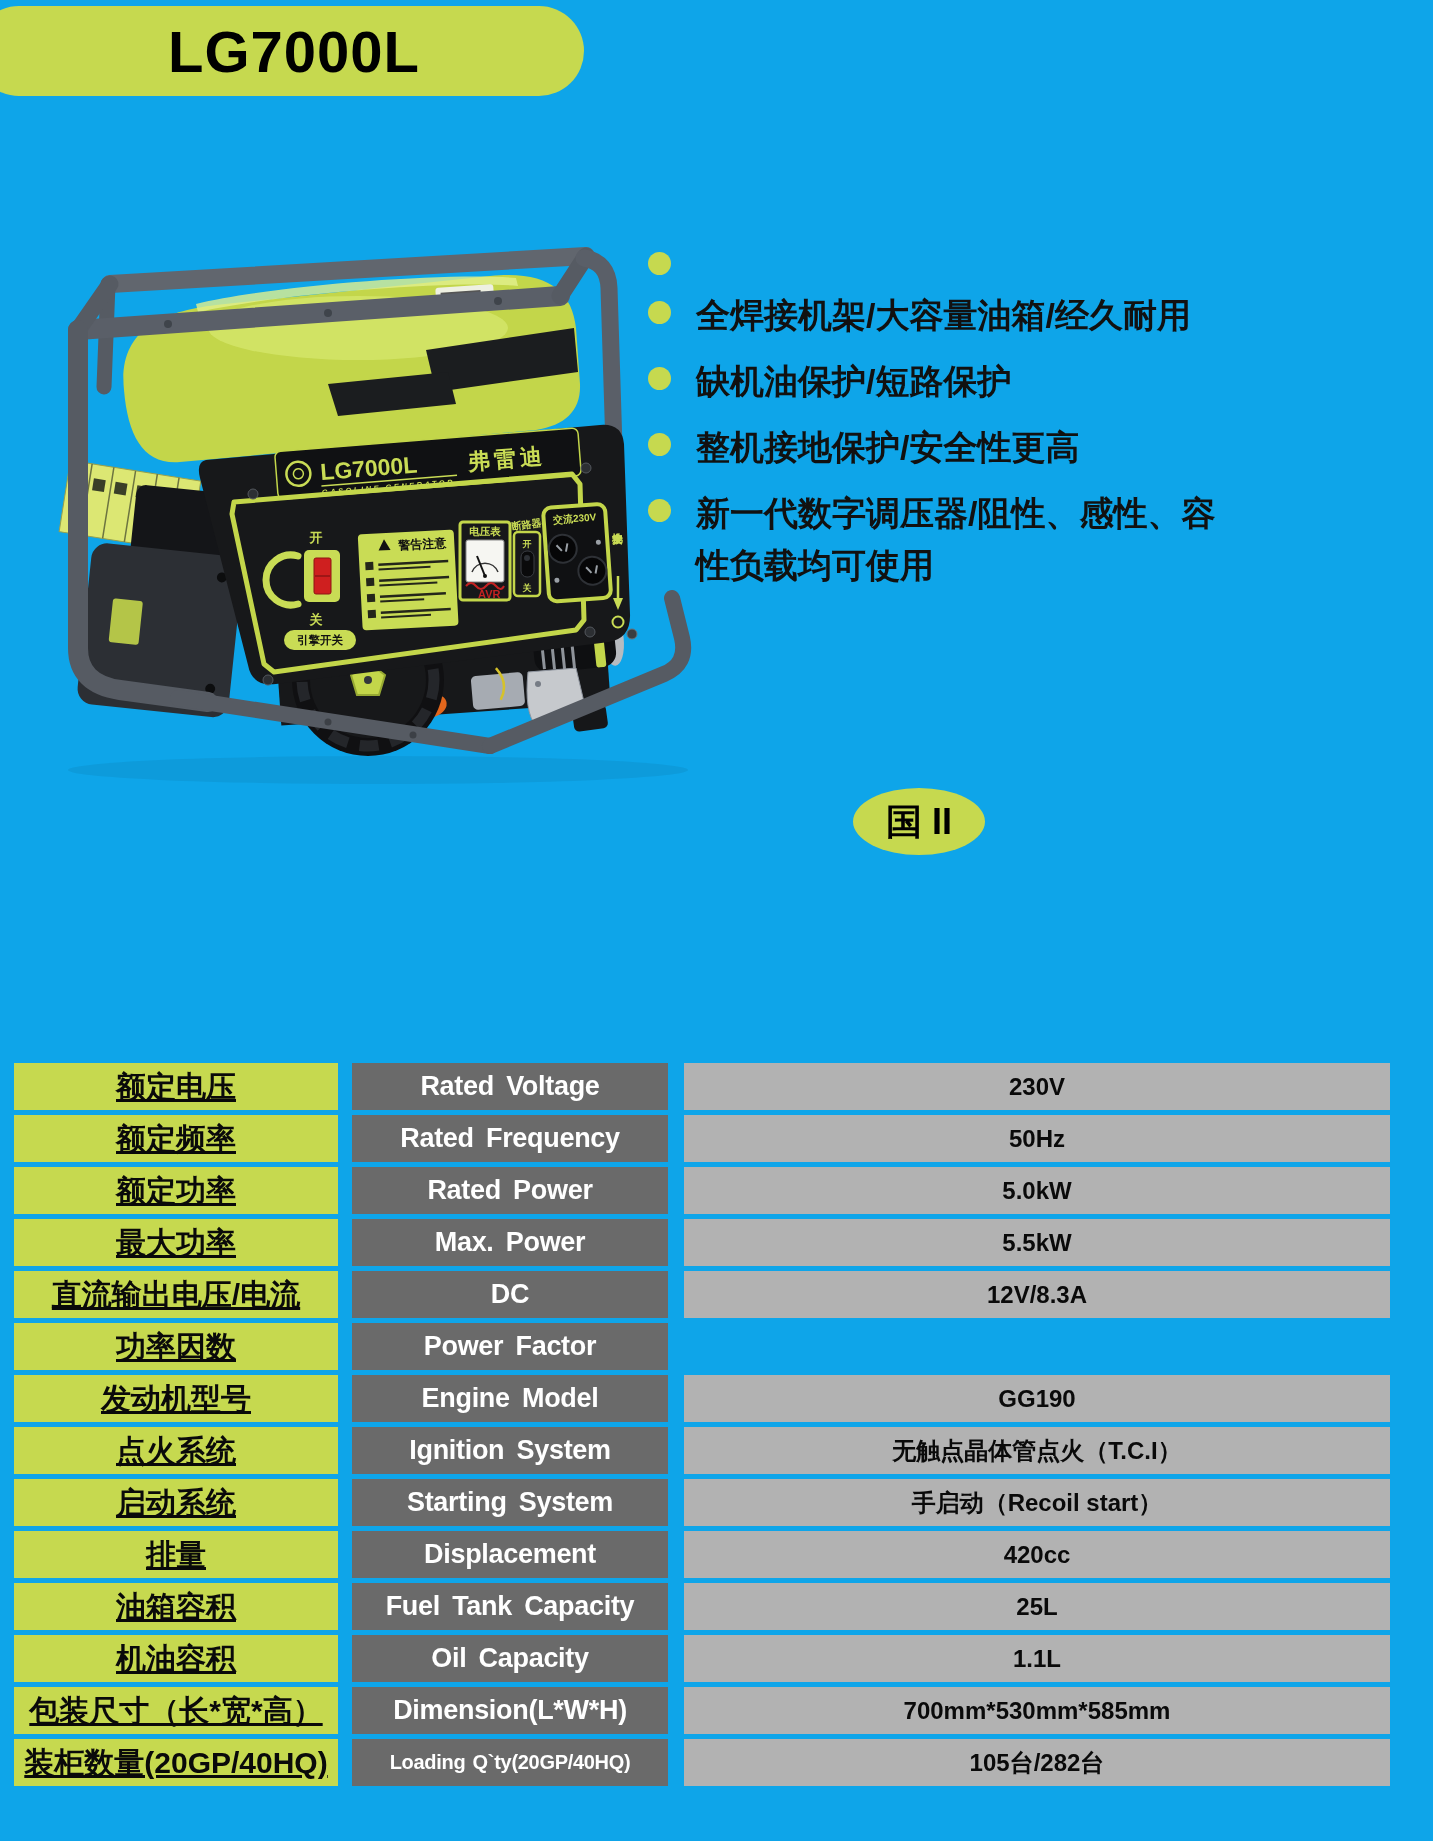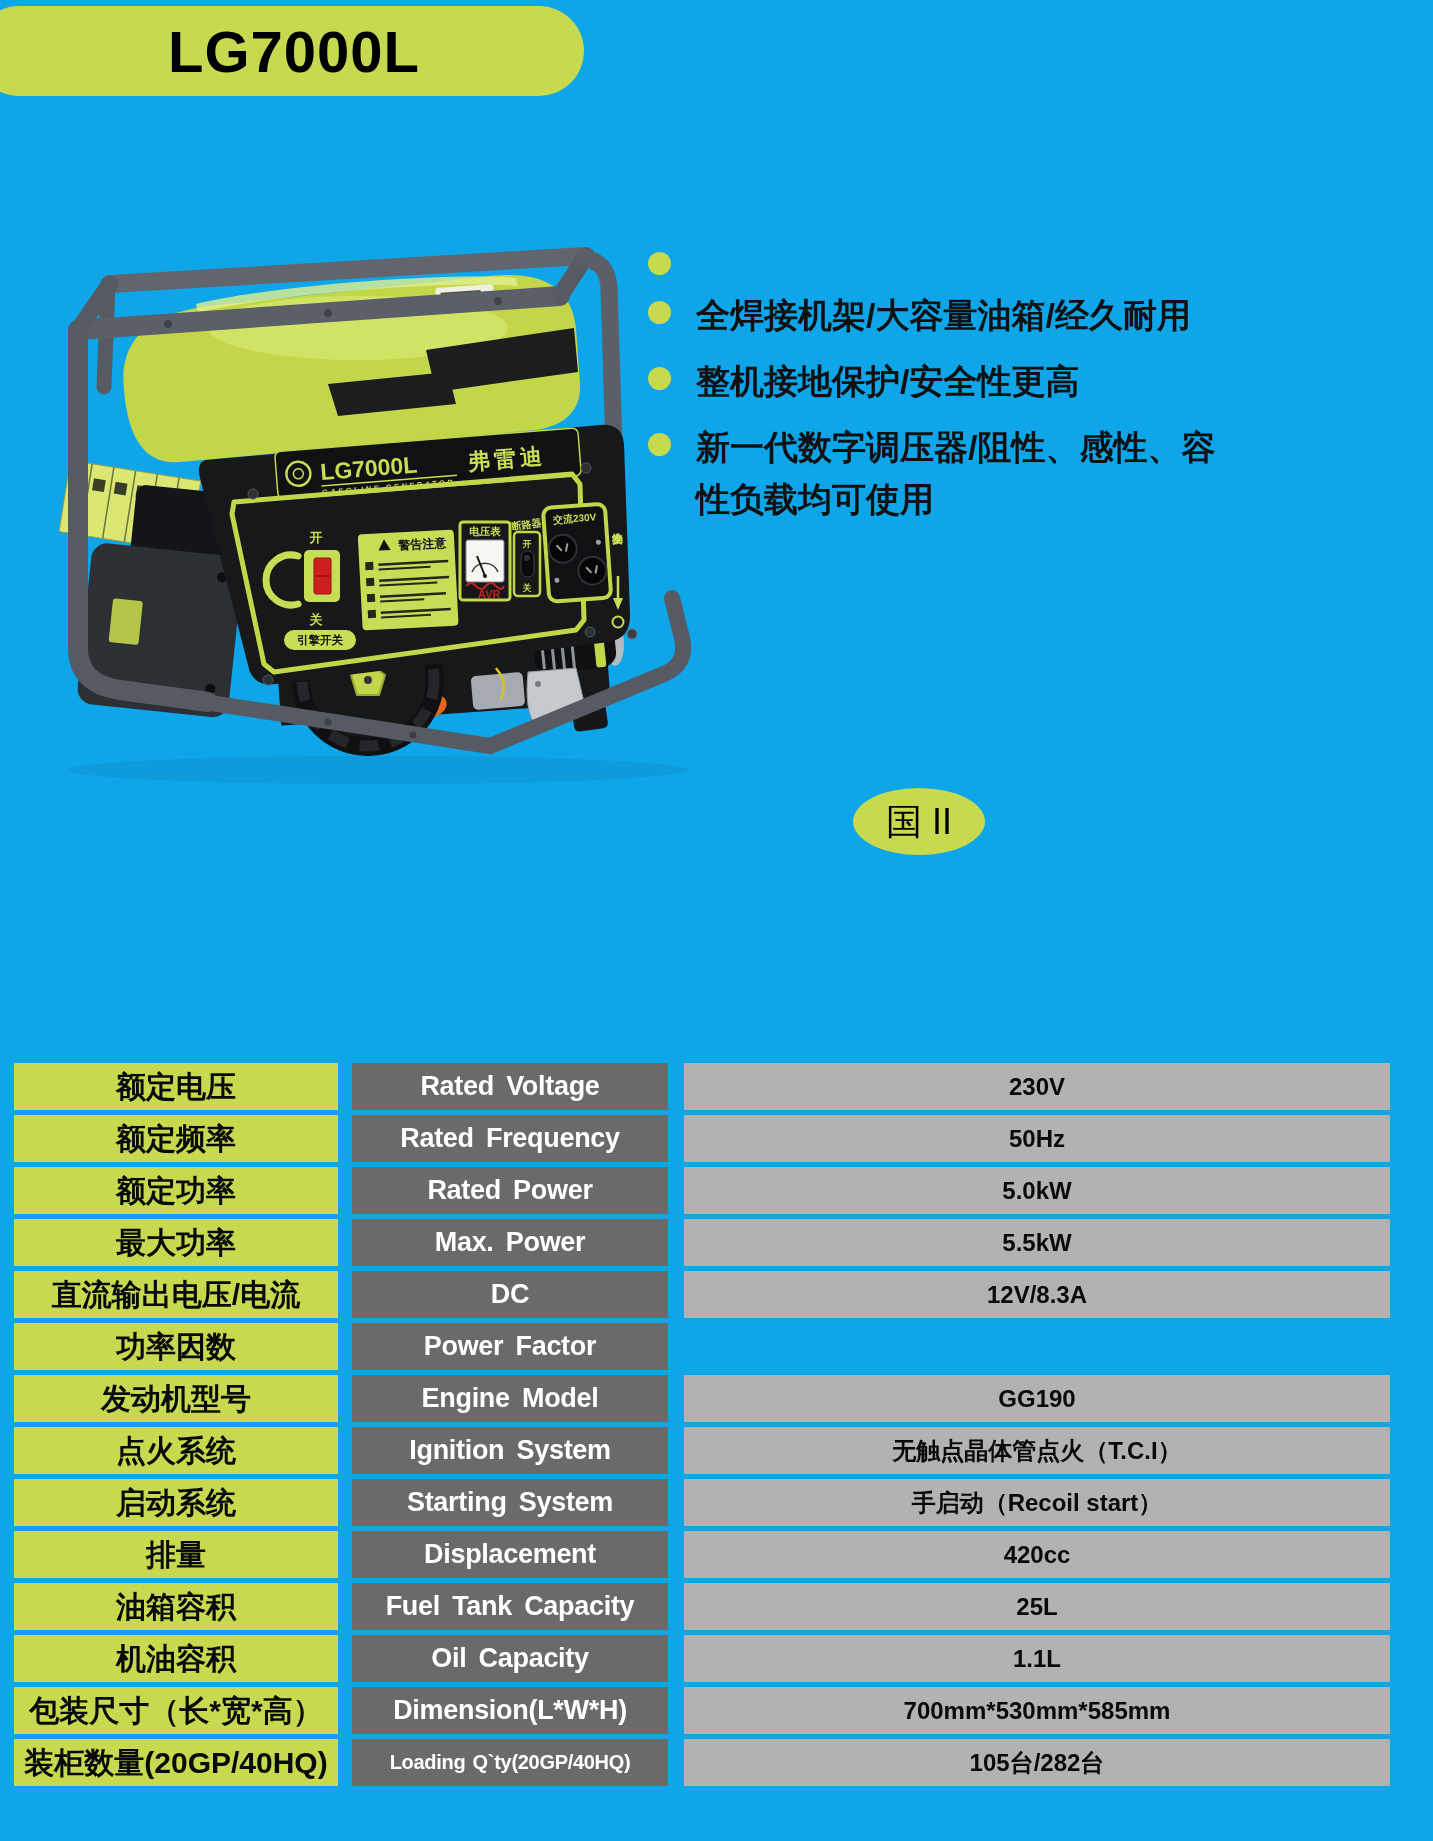--- a/index.html
+++ b/index.html
@@ -35,30 +35,30 @@
   }
   .feature .ftext{
     font-size:34px;font-weight:bold;color:#111;line-height:52px;
     max-width:552px;
   }
 
   
   .badge{
     position:absolute;left:853px;top:788px;width:132px;height:67px;
     background:var(--lime,#c6d94f);border-radius:50%;
-    text-align:center;line-height:67px;font-size:36px;font-weight:normal;color:#000;
+    text-align:center;line-height:67px;font-size:36px;font-weight:bold;color:#000;
   }
 
   
   .spec-table{position:absolute;left:0;top:1063px;width:1433px;}
   .spec-row{display:flex;height:47px;margin-bottom:5px;padding-left:14px;}
   .cell{height:47px;line-height:47px;text-align:center;overflow:hidden;white-space:nowrap;}
   .cell.cn{
     width:324px;background:var(--lime,#c6d94f);
-    font-size:30px;font-weight:bold;color:#0a0a0a;margin-right:14px;
+    font-size:30px;font-weight:bold;color:#0a0a0a;margin-right:14px;text-decoration:underline;
   }
   .cell.en{
     width:316px;background:var(--dark-cell,#6a6a6a);
     font-size:27px;font-weight:bold;color:#fff;margin-right:16px;
     word-spacing:5px;letter-spacing:-0.3px;
   }
   .cell.val{
     width:706px;background:var(--light-cell,#b2b2b2);
     font-size:24px;font-weight:bold;color:#0a0a0a;
   }
@@ -248,20 +248,24 @@
   <ul class="features">
     <li class="feature">
       <span class="dot"></span>
     </li>
     <li class="feature">
       <span class="dot"></span>
       <span class="ftext">全焊接机架/大容量油箱/经久耐用</span>
     </li>
     <li class="feature">
       <span class="dot"></span>
+      <span class="ftext">缺机油保护/短路保护</span>
+    </li>
+    <li class="feature">
+      <span class="dot"></span>
       <span class="ftext">整机接地保护/安全性更高</span>
     </li>
     <li class="feature">
       <span class="dot"></span>
       <span class="ftext">新一代数字调压器/阻性、感性、容性负载均可使用</span>
     </li>
   </ul>
 
   <div class="badge">国 II</div>
 

